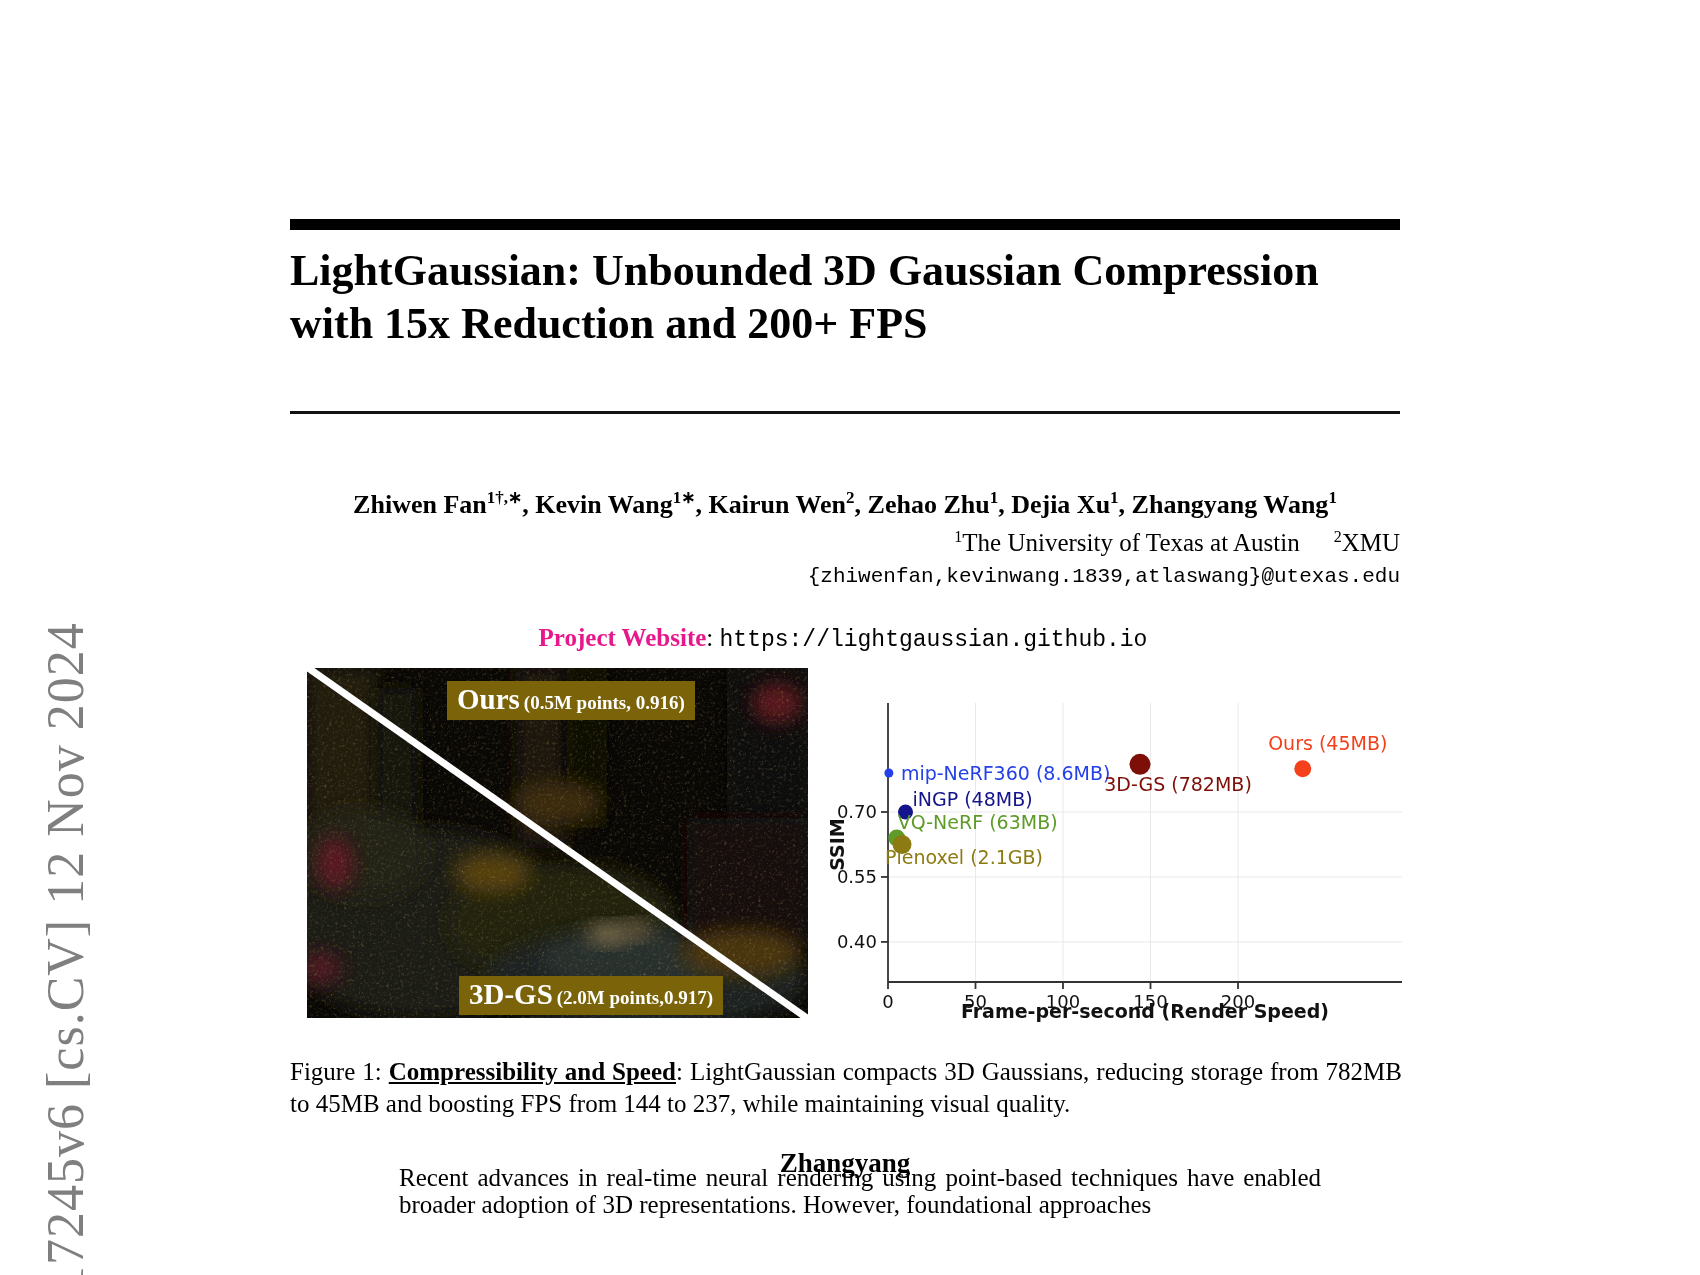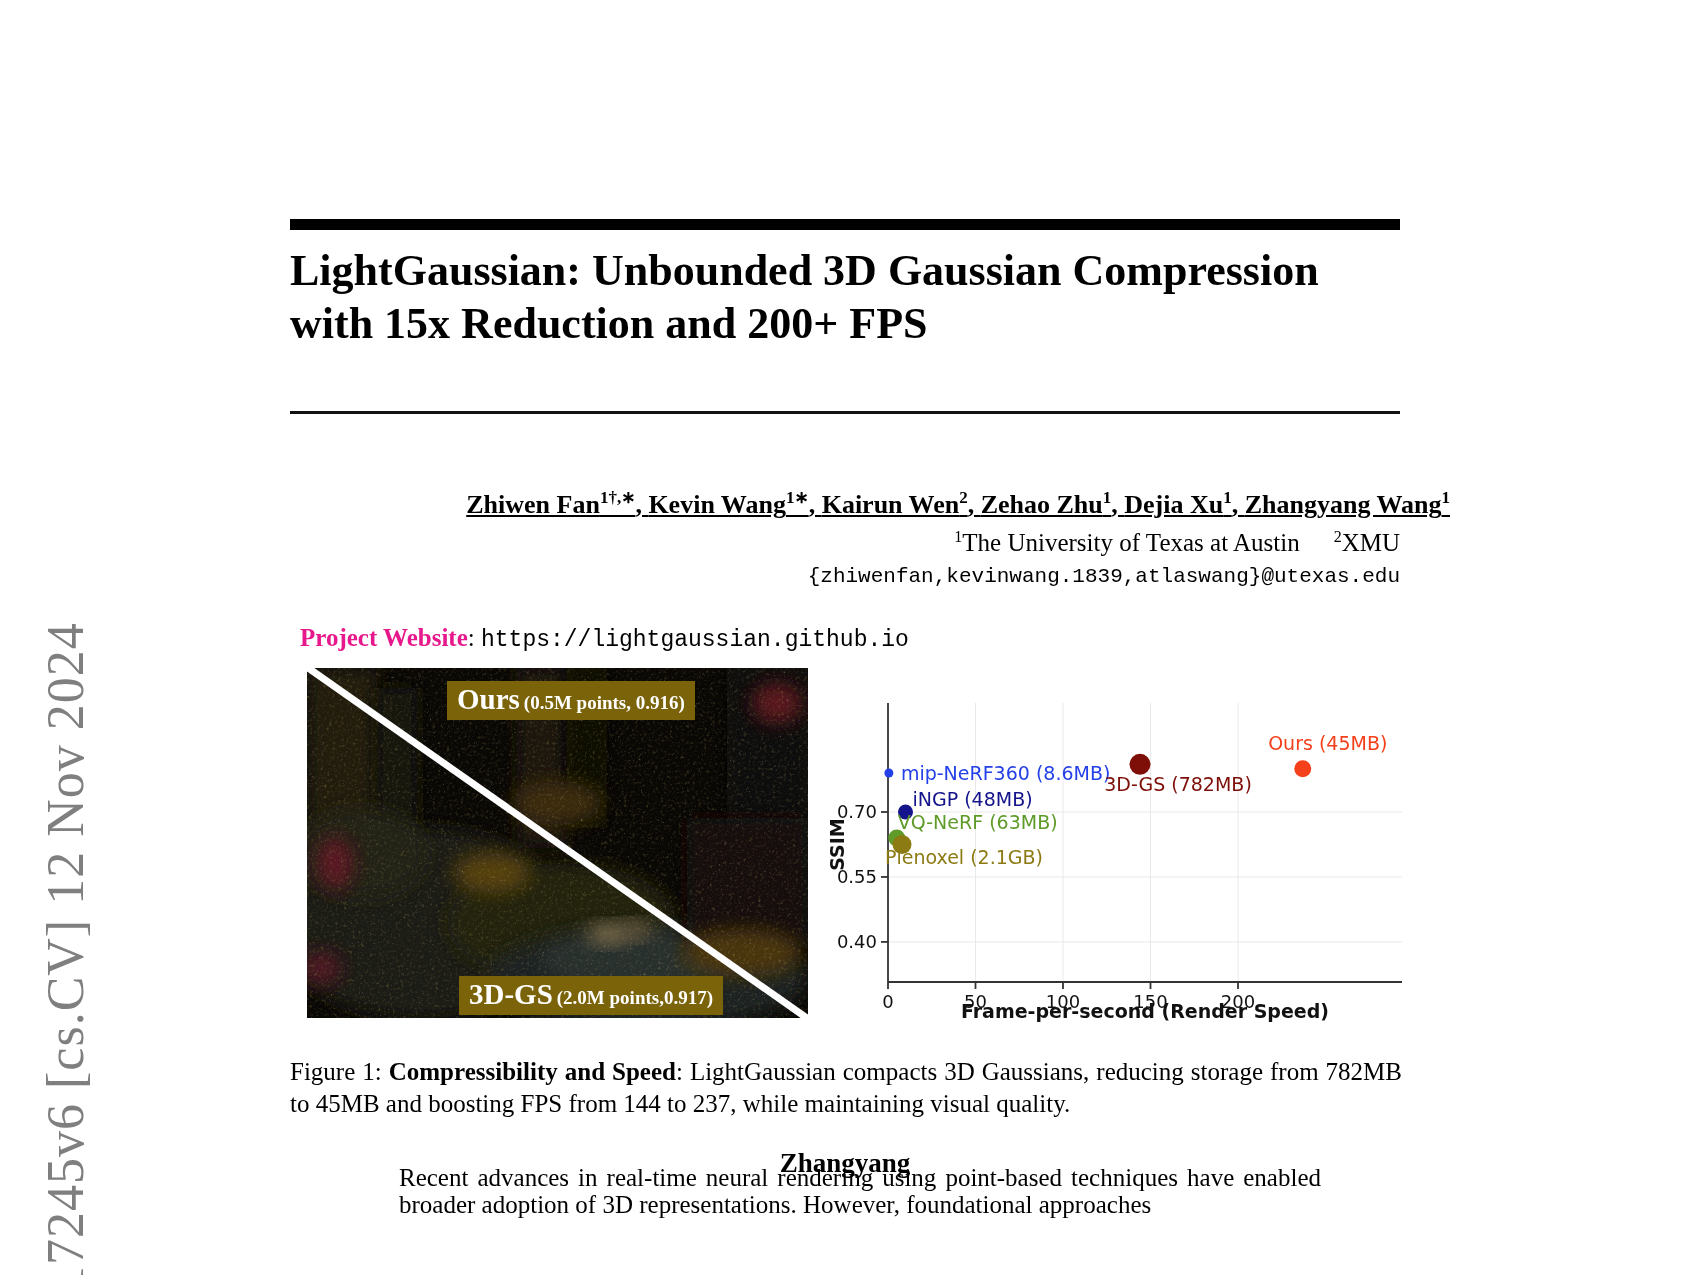--- a/index.html
+++ b/index.html
@@ -10,50 +10,50 @@
   
   #arxiv{left:36px;top:1292px;transform:rotate(-90deg);transform-origin:0 0;
          font-size:52px;color:#7f7f7f;white-space:nowrap;letter-spacing:1px;}
 
   
   #topbar{left:290px;top:219px;width:1110px;height:11px;background:#000;}
   #title{left:290px;top:244px;width:1110px;text-align:left;
          font-size:44px;font-weight:bold;line-height:53px;}
   #titlerule{left:290px;top:411px;width:1110px;height:3px;background:#111;}
 
-  #authors{left:240px;top:487px;width:1210px;text-align:right;
-           font-size:26px;font-weight:bold;white-space:nowrap;text-decoration:underline;}
+  #authors{left:240px;top:487px;width:1210px;text-align:center;
+           font-size:26px;font-weight:bold;white-space:nowrap;}
   #authors sup{font-size:17px;font-weight:bold;}
   #affil{left:290px;top:528px;width:1110px;text-align:right;font-size:25px;}
   #affil sup{font-size:16px;}
   .affil-gap{display:inline-block;width:34px;}
   #email{left:290px;top:565px;width:1110px;text-align:right;
          font-family:"Liberation Mono",monospace;font-size:21px;}
-  #website{left:300px;top:624px;width:1110px;font-size:25px;}
+  #website{left:288px;top:624px;width:1110px;text-align:center;font-size:25px;}
   #website .plabel{color:#e7188c;font-weight:bold;}
   #website a{font-family:"Liberation Mono",monospace;font-size:23px;
              color:#000;text-decoration:none;}
 
   
   #scene{left:307px;top:668px;width:501px;height:350px;background:#8b5cf6;}
   #scene svg{position:absolute;left:0;top:0;}
   .badge{position:absolute;background:#7a6309;color:#fff;text-align:center;
          font-weight:bold;white-space:nowrap;padding:2px 10px 4px 10px;}
   .badge .big{font-size:29px;}
   .badge .small{font-size:19px;}
   #badge-top{left:140px;top:13px;}
   #badge-bottom{left:152px;top:308px;}
 
   
   #chart{left:830px;top:680px;width:580px;height:350px;}
 
   
   #caption{left:290px;top:1056px;width:1112px;font-size:25px;line-height:32px;
            text-align:justify;}
-  #caption .b{font-weight:bold;}
+  #caption .b{font-weight:bold;text-decoration:underline;}
   #caption .i{}
   #abs-head{left:290px;top:1148px;width:1110px;text-align:center;
             font-size:27px;font-weight:bold;}
   #abs-text{left:399px;top:1165px;width:922px;font-size:25px;
             line-height:26.5px;text-align:justify;}
 </style>
 </head>
 <body>
 
 <div id="arxiv" class="abs">17245v6  [cs.CV]  12 Nov 2024</div>

